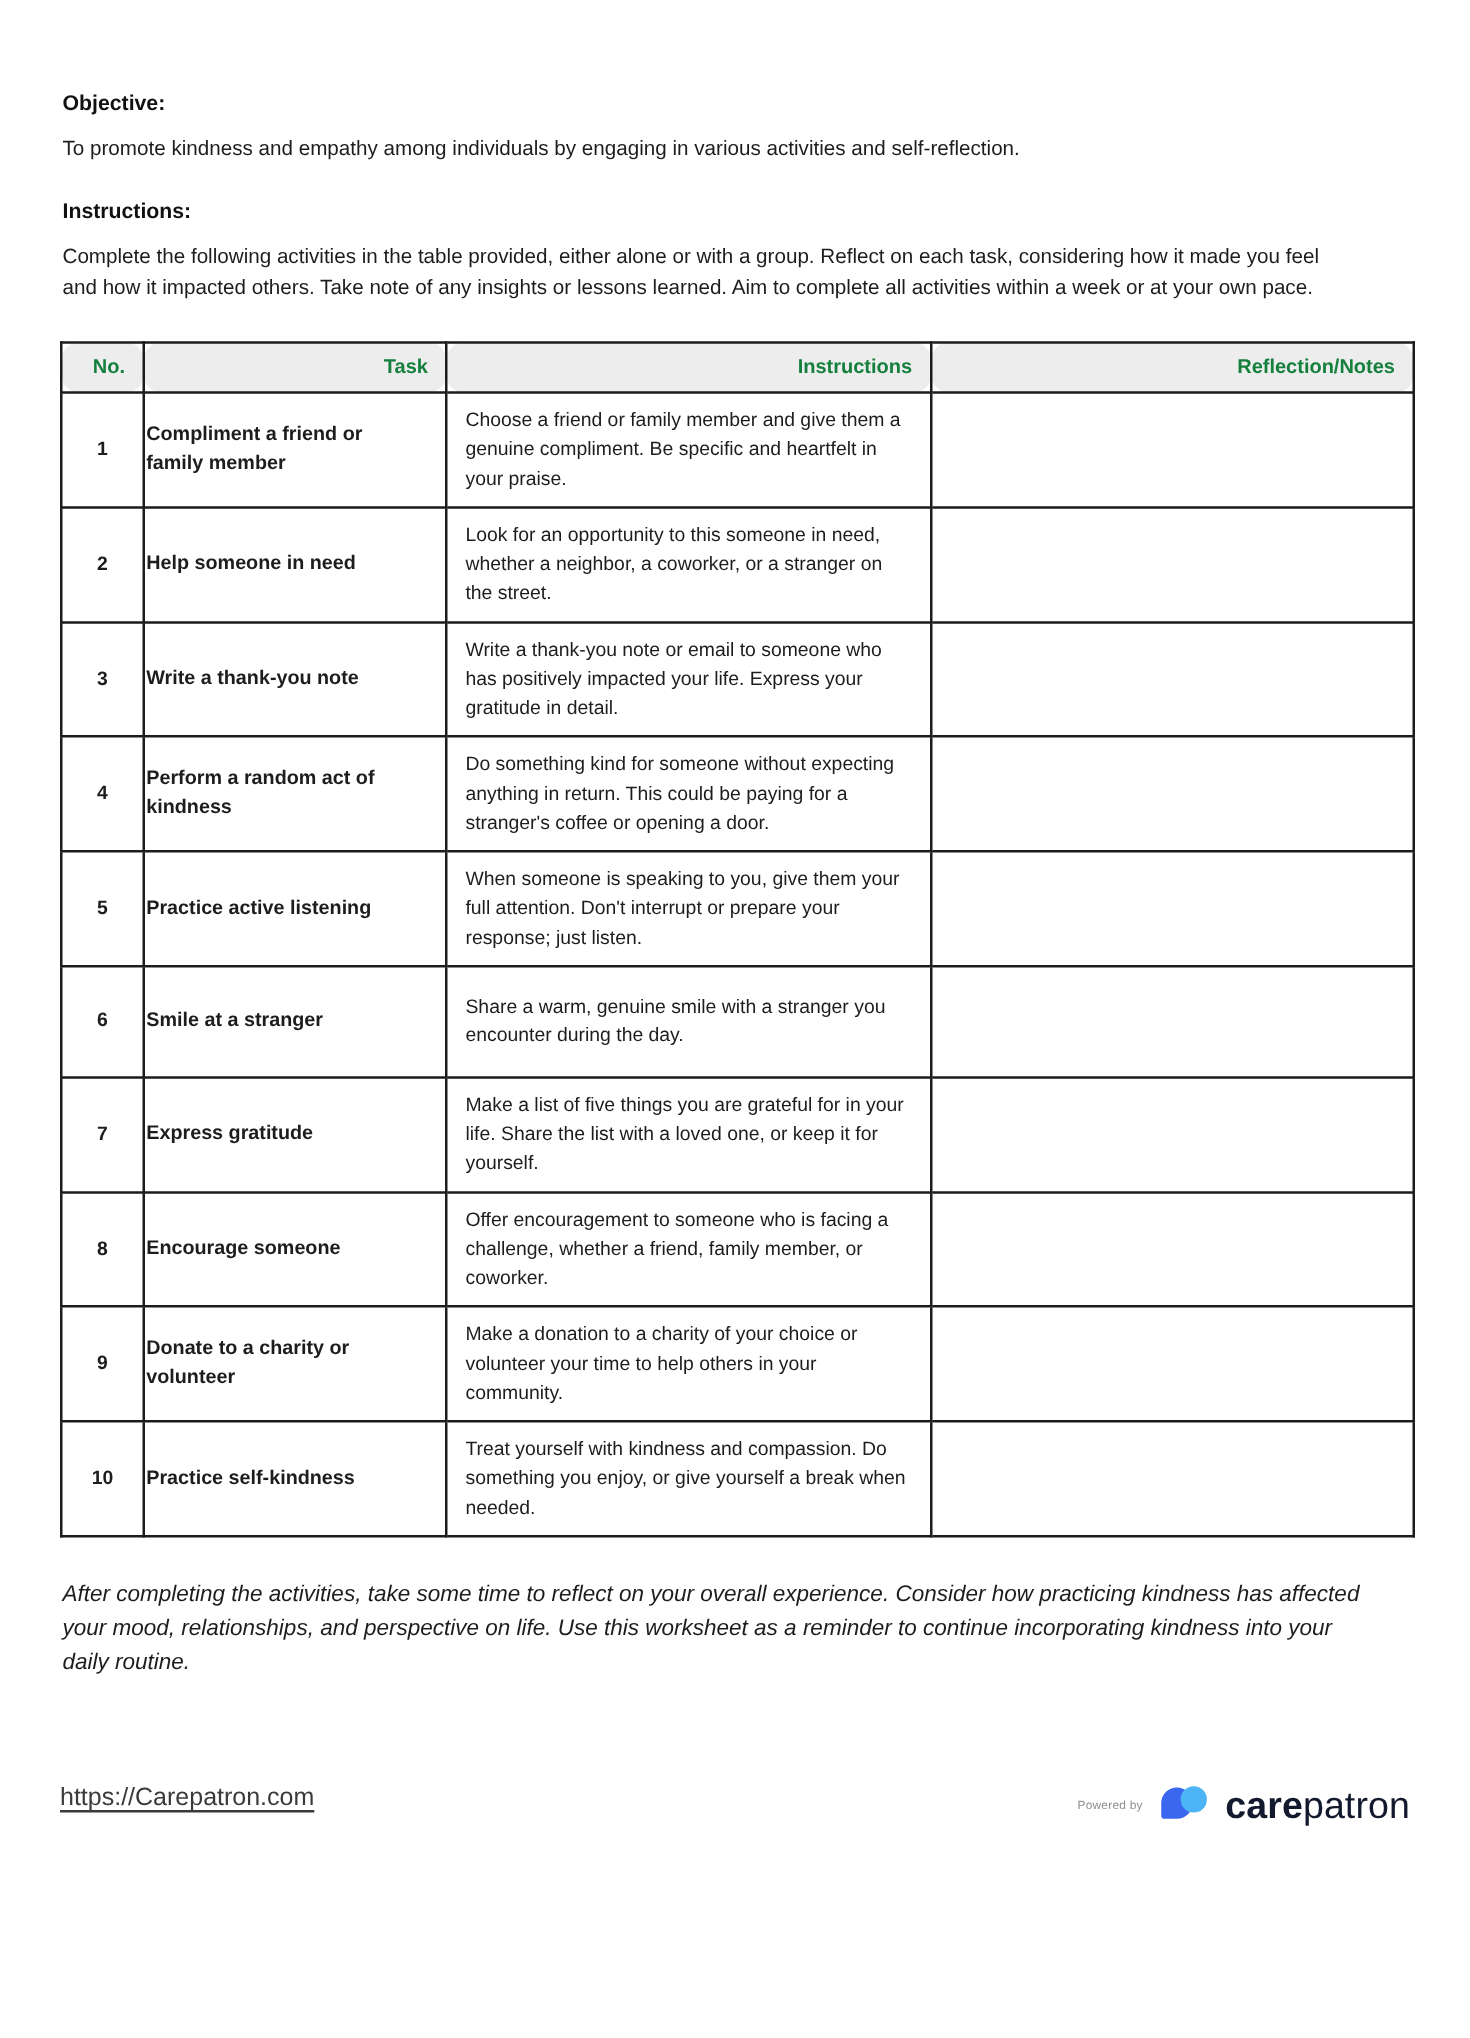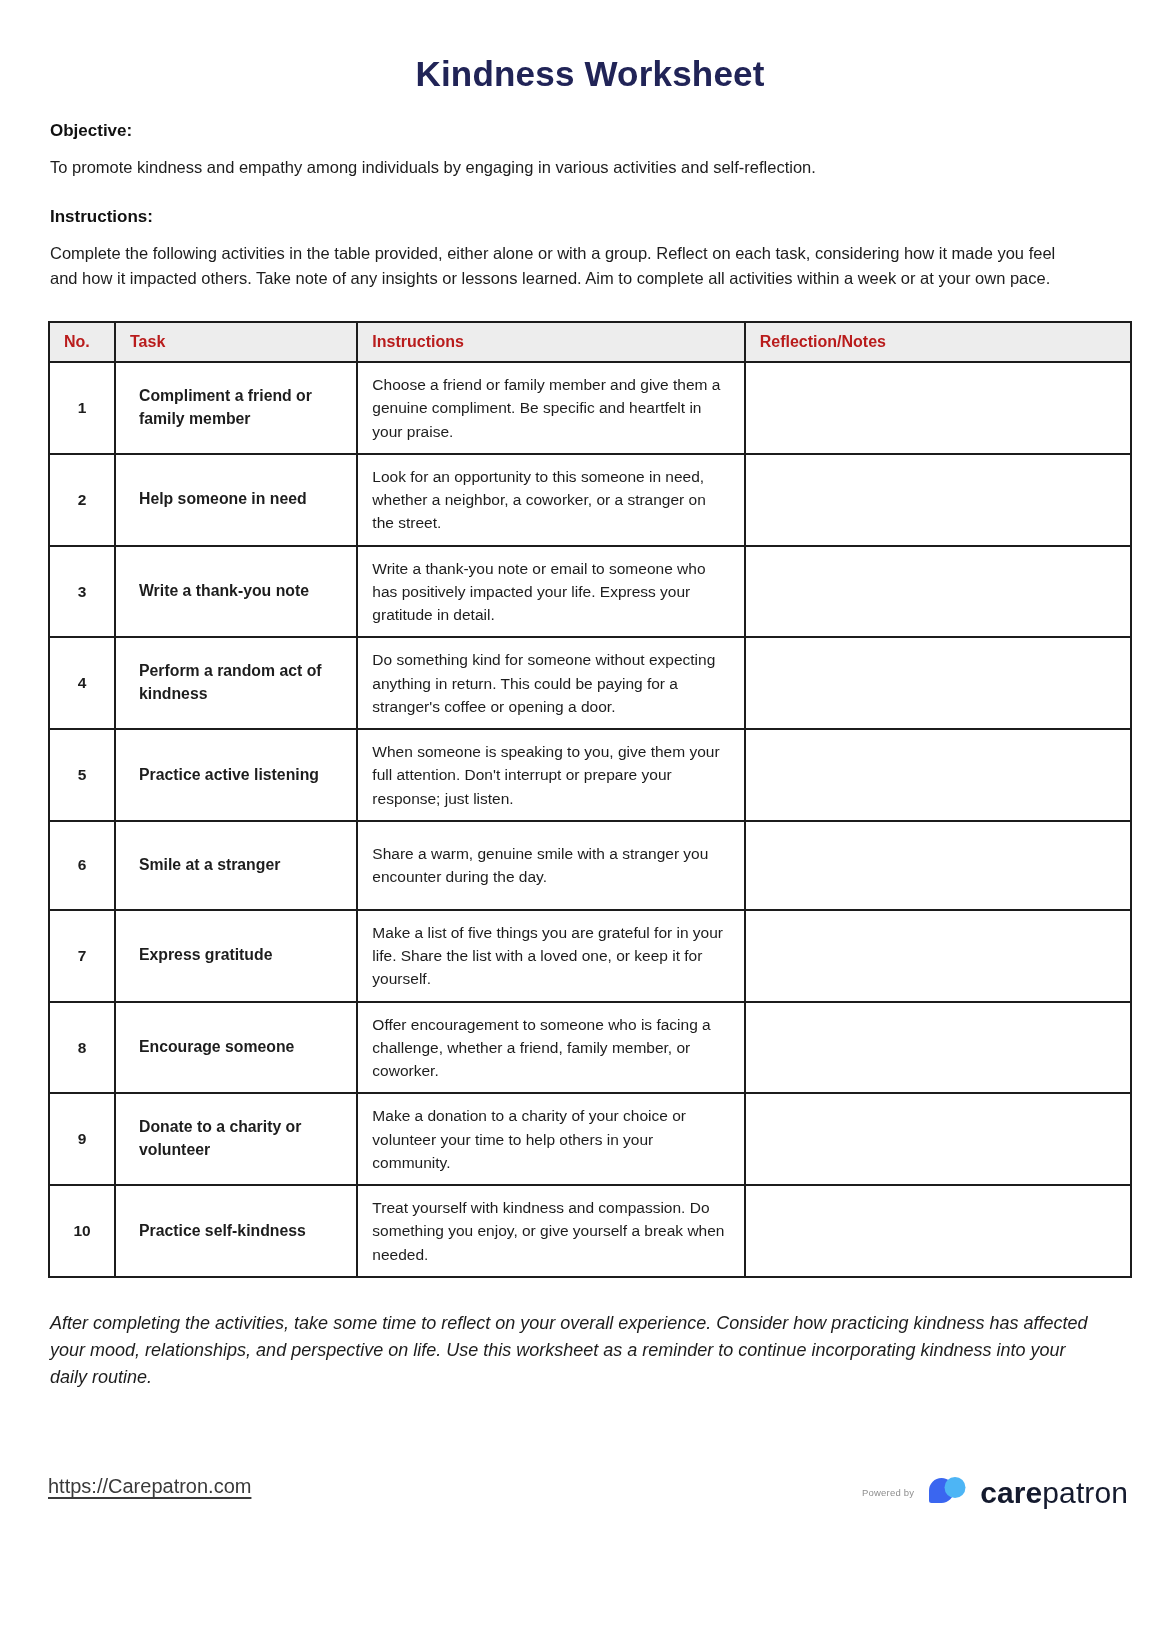--- a/index.html
+++ b/index.html
@@ -39,29 +39,29 @@
     max-width:1036px;
   }
   table.tasks{
     margin-top:30px;width:100%;border-collapse:collapse;table-layout:fixed;
   }
   table.tasks th, table.tasks td{
     border:2px solid var(--border-color);
   }
   table.tasks thead th{
     background:var(--header-bg);height:40px;font-size:16px;font-weight:bold;
-    text-align:left;padding:6px 14px;color:#b91c1c;
+    text-align:right;padding:6px 14px;color:#15803d;border-radius:14px;
   }
   th.th-no{width:6.1%;text-align:center;padding:6px 2px;}
   th.th-task{width:22.4%;}
   th.th-instr{width:35.8%;}
   th.th-notes{width:35.7%;}
   table.tasks td{height:89px;vertical-align:middle;}
   td.td-no{text-align:center;font-weight:bold;font-size:15.5px;}
-  td.td-task{font-weight:bold;font-size:15.8px;line-height:1.45;padding:10px 20px 10px 23px;}
+  td.td-task{font-weight:bold;font-size:15.8px;line-height:1.45;padding:10px 20px 10px 1px;}
   td.td-instr{font-size:15.5px;line-height:1.5;padding:10px 14px;}
   td.td-notes{background:#ffffff;}
   p.closing{
     margin:32px 0 0 2px;font-size:18px;line-height:1.5;color:var(--text-color);
     max-width:1040px;
     font-style:italic;
   }
   .bottom-bar{
     margin-top:84px;display:flex;justify-content:space-between;align-items:flex-start;
     padding-right:4px;
@@ -75,21 +75,20 @@
   .logo-mark{width:40px;height:36px;display:block;}
   .wordmark{font-size:30px;color:var(--wordmark-color);letter-spacing:0.1px;}
   .wordmark b{font-weight:bold;}
   .wordmark span{font-weight:normal;}
 </style>
 </head>
 <body>
 
 <div class="page">
 
-  <h1 class="title">Kindness Worksheet</h1>
 
 
   <h2 class="sec">Objective:</h2>
   <p class="body-text">To promote kindness and empathy among individuals by engaging in various activities and self-reflection.</p>
 
   <h2 class="sec">Instructions:</h2>
   <p class="body-text">Complete the following activities in the table provided, either alone or with a group. Reflect on each task, considering how it made you feel and how it impacted others. Take note of any insights or lessons learned. Aim to complete all activities within a week or at your own pace.</p>
 
   <table class="tasks">
     <thead>

